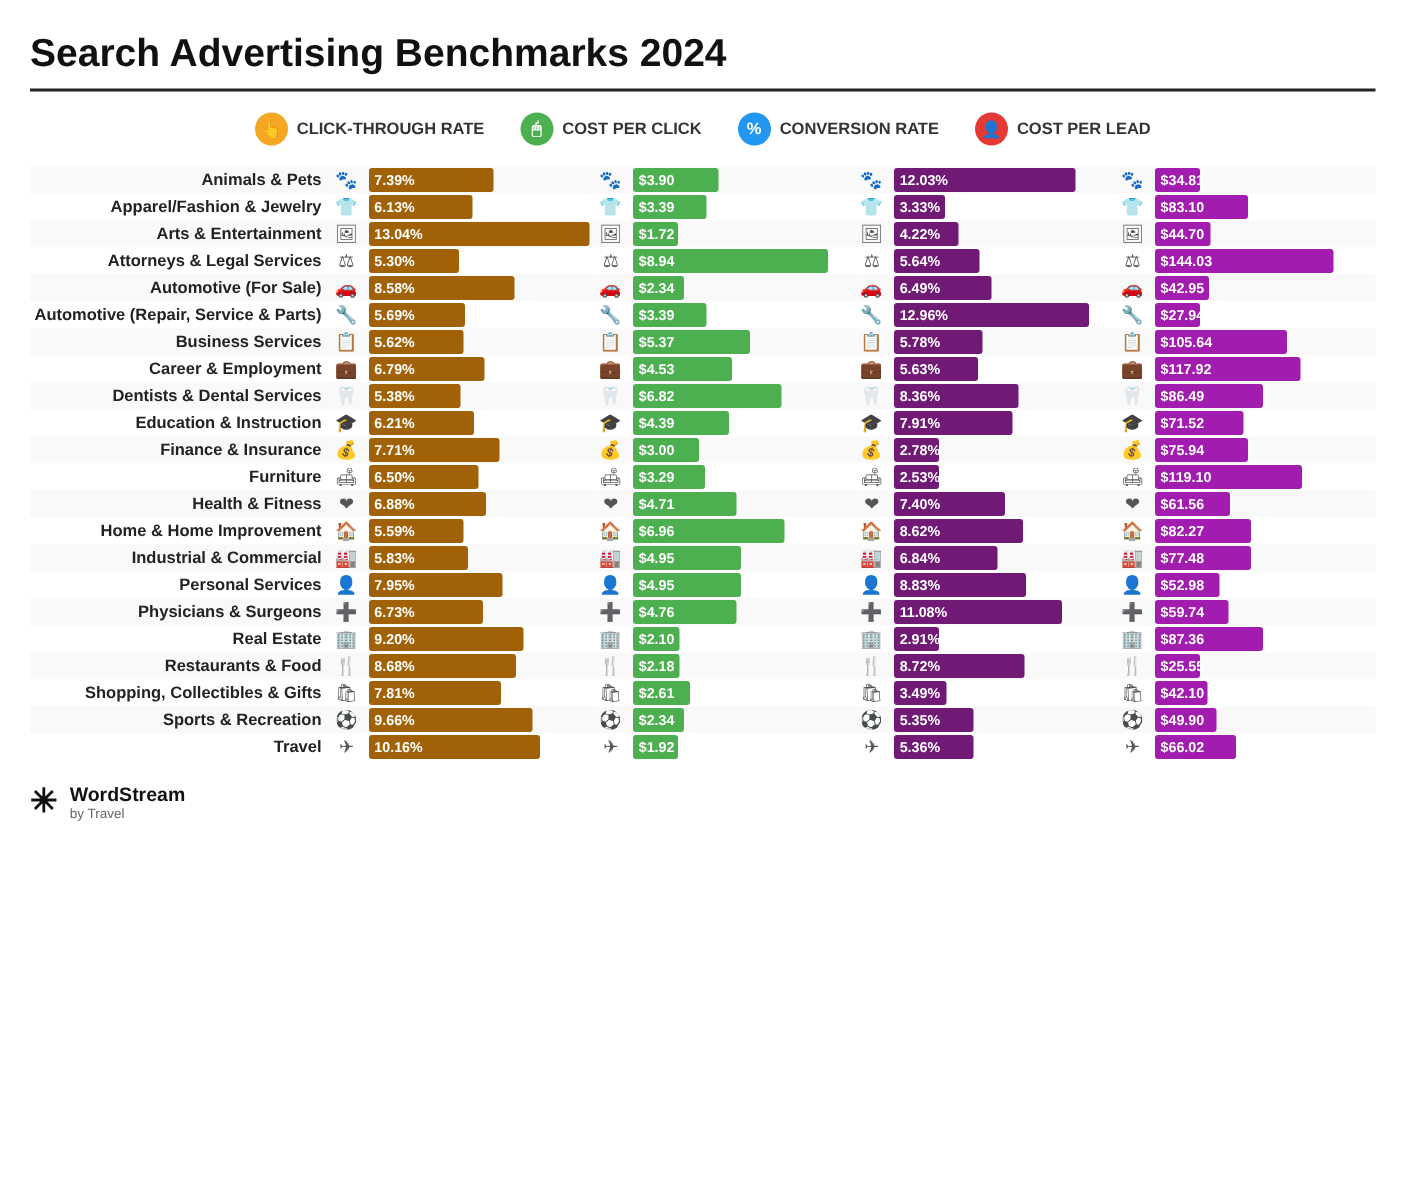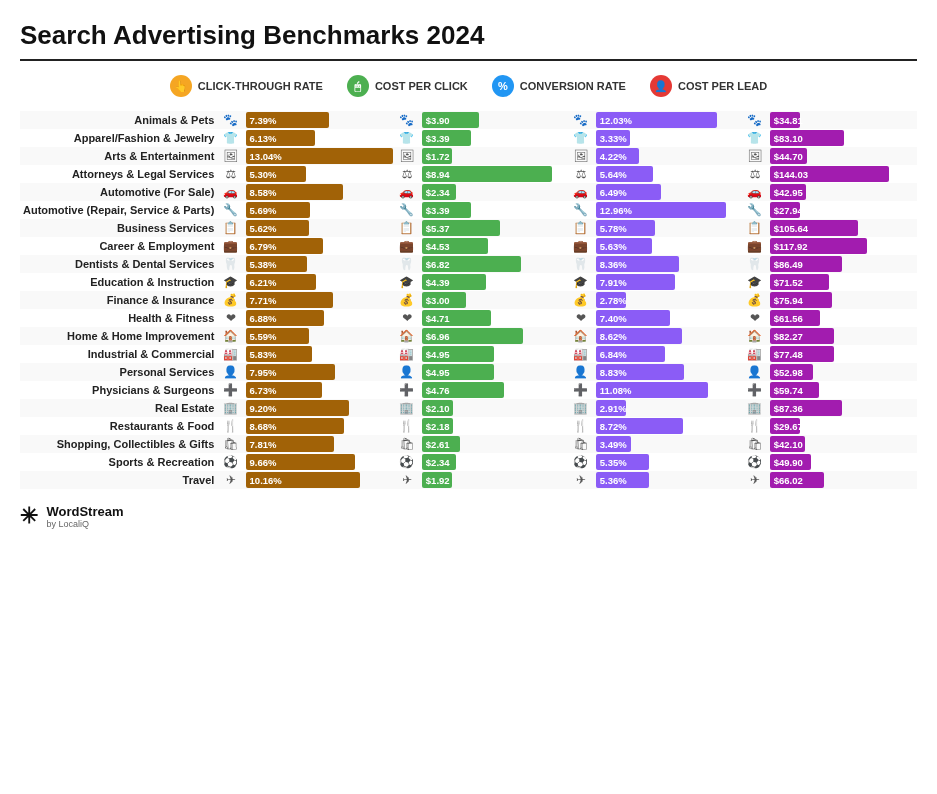--- a/index.html
+++ b/index.html
@@ -92,21 +92,21 @@
       align-items: center;
       padding: 0 4px;
       font-size: 9.5px;
       font-weight: 700;
       color: #fff;
       white-space: nowrap;
       min-width: 30px;
     }
     .bar.orange { background: #a16207; }
     .bar.green { background: #4CAF50; }
-    .bar.blue { background: #8b5cf6; }
+    .bar.blue { background: #701a75; }
     .bar.red { background: #a21caf; }
 
     tr:nth-child(odd) { background: #f9f9f9; }
     tr:nth-child(even) { background: #fff; }
 
     .footer {
       margin-top: 14px;
       display: flex;
       align-items: center;
       gap: 8px;
@@ -196,21 +196,21 @@
     </td>
     <td class="icon-cell">👕</td>
     <td class="bar-cell">
       <div class="bar-wrap">
         <div class="bar blue" style="width:34px">3.33%</div>
       </div>
     </td>
     <td class="icon-cell">👕</td>
     <td class="bar-cell">
       <div class="bar-wrap">
-        <div class="bar red" style="width:74px">$83.10</div>
+        <div class="bar red" style="width:62px">$83.10</div>
       </div>
     </td>
   </tr>
       <tr>
     <td class="cat-name">Arts &amp; Entertainment</td>
     <td class="icon-cell">🖼</td>
     <td class="bar-cell">
       <div class="bar-wrap">
         <div class="bar orange" style="width:147px">13.04%</div>
       </div>
@@ -444,20 +444,47 @@
       </div>
     </td>
     <td class="icon-cell">💰</td>
     <td class="bar-cell">
       <div class="bar-wrap">
         <div class="bar red" style="width:62px">$75.94</div>
       </div>
     </td>
   </tr>
       <tr>
+    <td class="cat-name">Furniture</td>
+    <td class="icon-cell">🛋</td>
+    <td class="bar-cell">
+      <div class="bar-wrap">
+        <div class="bar orange" style="width:73px">6.50%</div>
+      </div>
+    </td>
+    <td class="icon-cell">🛋</td>
+    <td class="bar-cell">
+      <div class="bar-wrap">
+        <div class="bar green" style="width:48px">$3.29</div>
+      </div>
+    </td>
+    <td class="icon-cell">🛋</td>
+    <td class="bar-cell">
+      <div class="bar-wrap">
+        <div class="bar blue" style="width:26px">2.53%</div>
+      </div>
+    </td>
+    <td class="icon-cell">🛋</td>
+    <td class="bar-cell">
+      <div class="bar-wrap">
+        <div class="bar red" style="width:98px">$119.10</div>
+      </div>
+    </td>
+  </tr>
+      <tr>
     <td class="cat-name">Health &amp; Fitness</td>
     <td class="icon-cell">❤</td>
     <td class="bar-cell">
       <div class="bar-wrap">
         <div class="bar orange" style="width:78px">6.88%</div>
       </div>
     </td>
     <td class="icon-cell">❤</td>
     <td class="bar-cell">
       <div class="bar-wrap">
@@ -562,21 +589,21 @@
     <td class="cat-name">Physicians &amp; Surgeons</td>
     <td class="icon-cell">➕</td>
     <td class="bar-cell">
       <div class="bar-wrap">
         <div class="bar orange" style="width:76px">6.73%</div>
       </div>
     </td>
     <td class="icon-cell">➕</td>
     <td class="bar-cell">
       <div class="bar-wrap">
-        <div class="bar green" style="width:82px">$4.76</div>
+        <div class="bar green" style="width:69px">$4.76</div>
       </div>
     </td>
     <td class="icon-cell">➕</td>
     <td class="bar-cell">
       <div class="bar-wrap">
         <div class="bar blue" style="width:112px">11.08%</div>
       </div>
     </td>
     <td class="icon-cell">➕</td>
     <td class="bar-cell">
@@ -628,21 +655,21 @@
     </td>
     <td class="icon-cell">🍴</td>
     <td class="bar-cell">
       <div class="bar-wrap">
         <div class="bar blue" style="width:87px">8.72%</div>
       </div>
     </td>
     <td class="icon-cell">🍴</td>
     <td class="bar-cell">
       <div class="bar-wrap">
-        <div class="bar red" style="width:24px">$29.67</div>
+        <div class="bar red" style="width:24px">$25.55</div>
       </div>
     </td>
   </tr>
       <tr>
     <td class="cat-name">Shopping, Collectibles &amp; Gifts</td>
     <td class="icon-cell">🛍</td>
     <td class="bar-cell">
       <div class="bar-wrap">
         <div class="bar orange" style="width:88px">7.81%</div>
       </div>
@@ -720,15 +747,15 @@
       </div>
     </td>
   </tr>
     </tbody>
 </table>
 
 <div class="footer">
   <span class="wordstream-star">✳</span>
   <div>
     <div class="footer-logo">WordStream</div>
-    <div class="footer-sub">by LocaliQ</div>
+    <div class="footer-sub">by Travel</div>
   </div>
 </div>
 
 </body></html>

